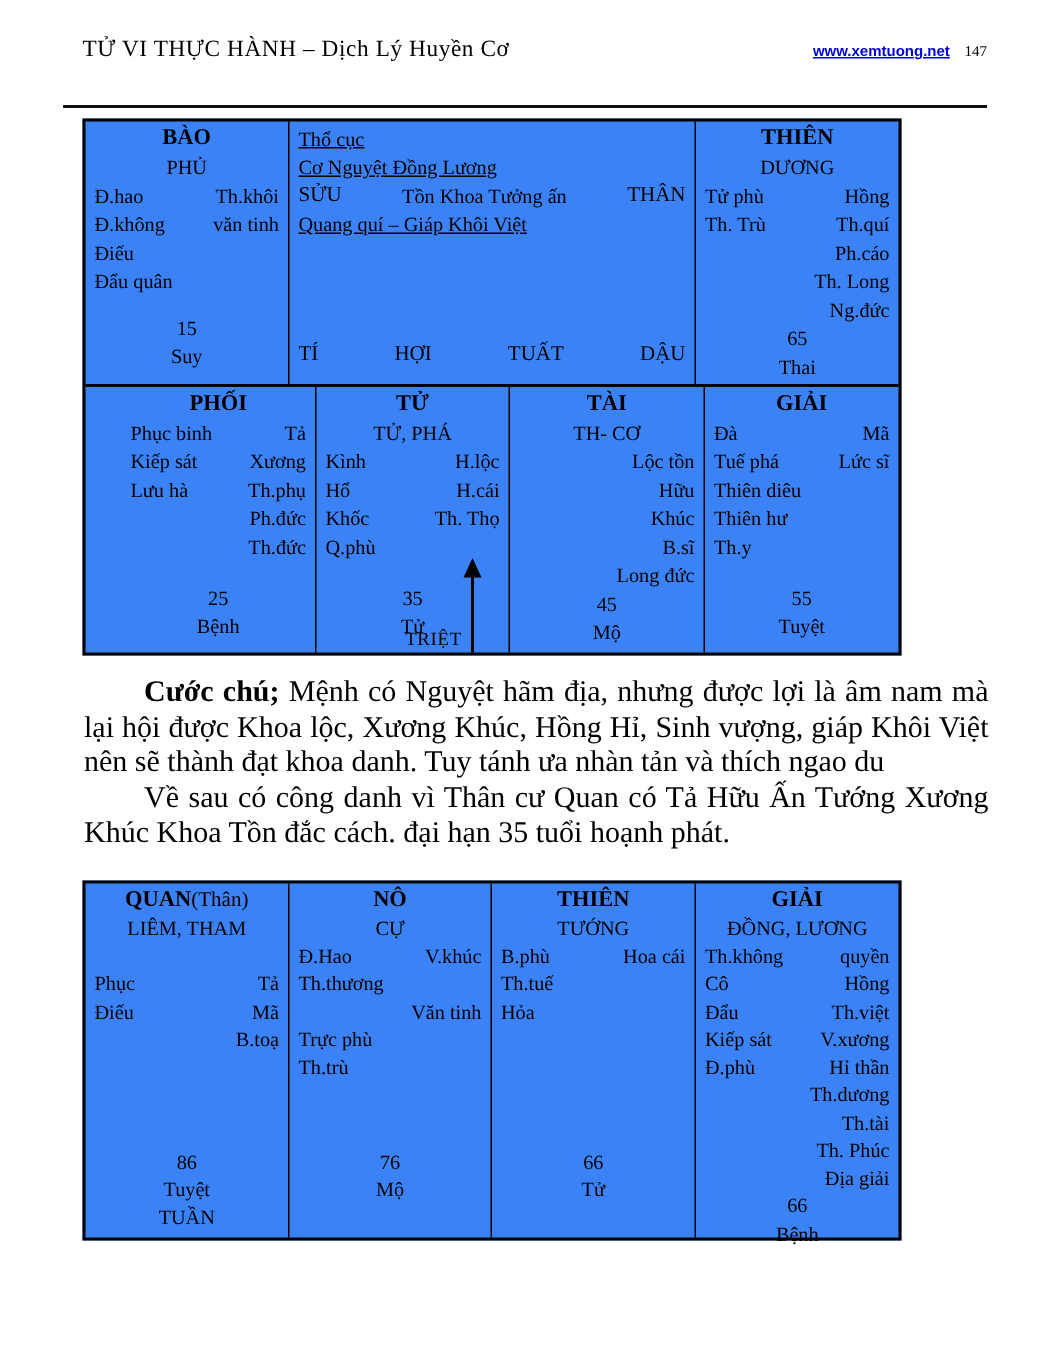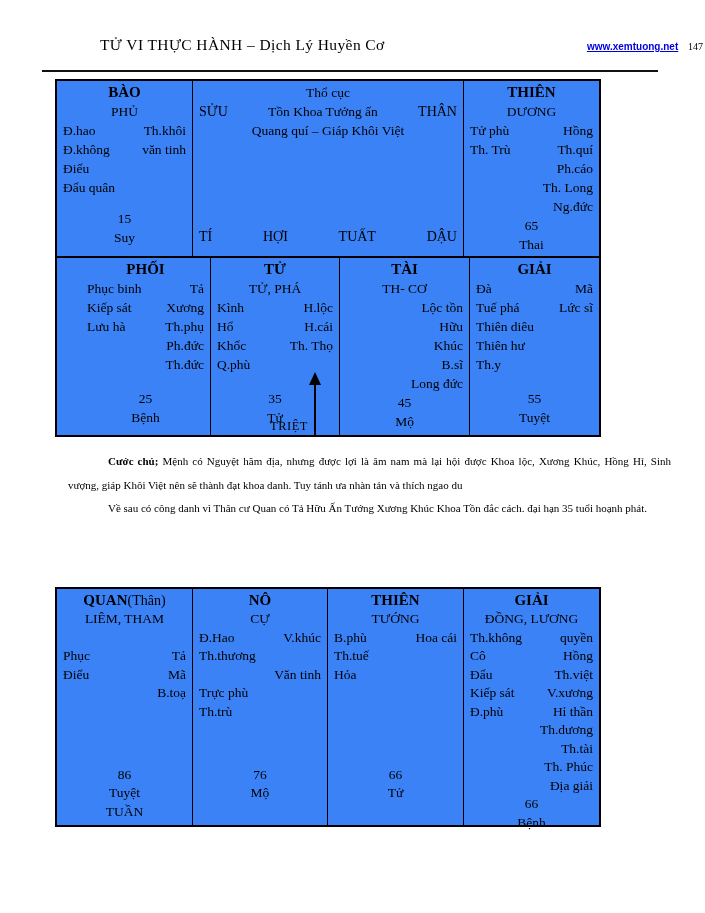--- a/index.html
+++ b/index.html
@@ -1,20 +1,20 @@
 <!DOCTYPE html>
 <html><head>
 <meta charset="utf-8">
 <style>
   html,body{margin:0;padding:0;}
   body{width:705px;height:913px;background:#ffffff;font-family:"Liberation Serif","DejaVu Serif",serif;color:#000;}
   .page{position:relative;width:705px;height:913px;background:#fff;overflow:hidden;}
 
   
-  .header{position:absolute;top:36px;left:55px;width:603px;display:flex;justify-content:space-between;align-items:baseline;margin-left:45px;}
+  .header{position:absolute;top:24px;left:55px;width:603px;display:flex;justify-content:space-between;align-items:baseline;}
   .book-title{font-size:15.5px;letter-spacing:.4px;}
   .header-right{font-size:15px;white-space:nowrap;}
   .site-link{font-family:"Liberation Sans","DejaVu Sans",sans-serif;font-weight:bold;color:#0000dd;text-decoration:underline;font-size:10px;}
   .page-num{margin-left:6px;font-size:10px;}
   .header-rule{position:absolute;top:70px;left:42px;width:616px;height:2px;background:#111;}
 
   
   .ttable{position:absolute;left:55px;width:546px;border:2px solid #000;box-sizing:border-box;background:#3b82f6;}
   .upper{top:79px;}
   .lower{top:587px;height:240px;}
@@ -31,33 +31,33 @@
   .v1{width:136px;} .v2{width:135px;} .v3{width:136px;} .v4{width:135px;}
   .cell-title{font-size:15px;font-weight:bold;text-align:center;line-height:19px;}
   .title-suffix{font-weight:normal;font-size:14px;}
   .cell-sub{text-align:center;}
   .star-row{display:flex;justify-content:space-between;}
   .star-l{white-space:pre;}
   .star-r{white-space:pre;text-align:right;}
   .cell-bottom{margin-top:auto;text-align:center;}
 
   
-  .tcenter{text-align:center;}
+  .tcenter{text-align:left;text-decoration:underline;}
   .branch-line{display:flex;justify-content:space-between;}
   .branch{font-size:14px;}
   .branch-bottom{margin-top:auto;display:flex;justify-content:space-between;font-size:14px;padding-bottom:1px;}
 
   
   .triet{position:absolute;right:16px;bottom:0;width:60px;height:66px;pointer-events:none;}
   .triet-line{position:absolute;right:7px;bottom:0;height:52px;width:0;border-left:2px solid #000;}
   .triet-head{position:absolute;right:2px;bottom:50px;width:0;height:0;border-left:6px solid transparent;border-right:6px solid transparent;border-bottom:13px solid #000;}
   .triet-label{position:absolute;right:15px;bottom:-1px;font-size:12.5px;letter-spacing:.5px;}
 
   
-  .notes{position:absolute;top:450px;left:68px;width:603px;font-size:11px;line-height:23.5px;text-align:justify;}
+  .notes{position:absolute;top:450px;left:56px;width:603px;font-size:20px;line-height:23.5px;text-align:justify;}
   .notes p{margin:0;text-indent:40px;}
 </style>
 </head>
 <body>
 
 <div class="page">
 
   <div class="header">
     <div class="book-title">TỬ VI THỰC HÀNH – Dịch Lý Huyền Cơ</div>
     <div class="header-right">
@@ -88,20 +88,21 @@
             <span class="star-l">Đẩu quân</span>
             <span class="star-r"></span>
           </div>
           <div class="cell-bottom">
             <div class="cell-age">15</div>
             <div class="cell-stage">Suy</div>
           </div>
         </div>
       <div class="cell bsep w2c">
         <div class="tcenter">Thổ cục</div>
+        <div class="tcenter">Cơ Nguyệt Đồng Lương</div>
         <div class="branch-line">
           <span class="branch">SỬU</span>
           <span>Tồn Khoa Tưởng ấn</span>
           <span class="branch">THÂN</span>
         </div>
         <div class="tcenter">Quang quí – Giáp Khôi Việt</div>
         <div class="branch-bottom" id="branch-bottom">
             <span>TÍ</span>
             <span>HỢI</span>
             <span>TUẤT</span>

